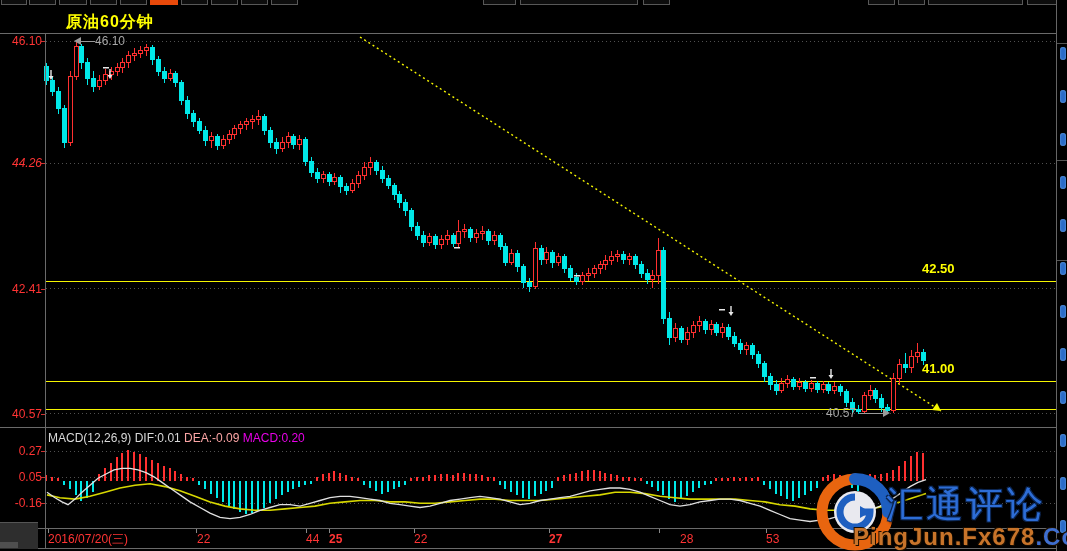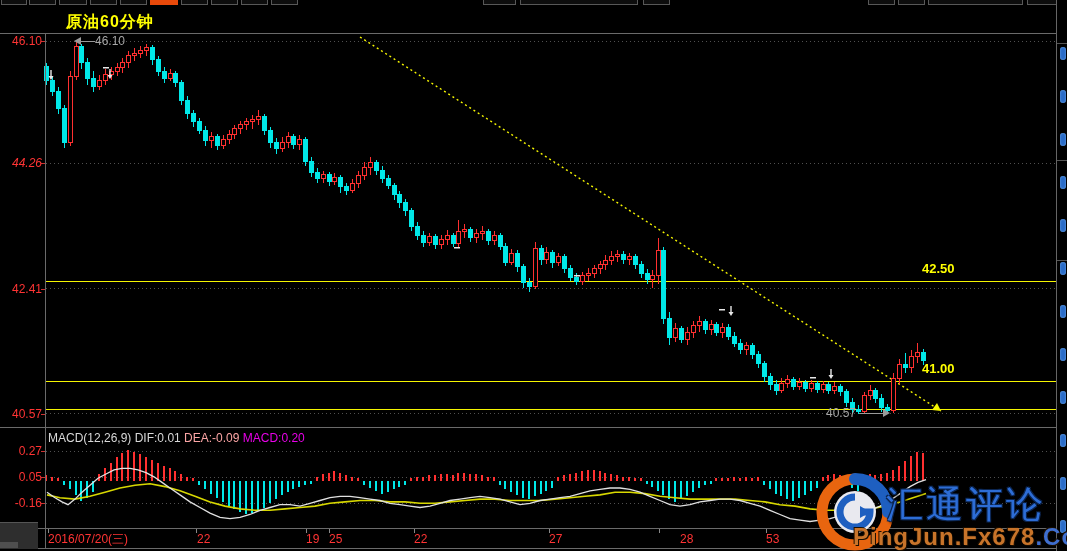--- a/index.html
+++ b/index.html
@@ -615,18 +615,18 @@
 
 <div class="tick-label" style="left: 2px; top: 35px;">46.10</div>
 <div class="tick-label" style="left: 2px; top: 157px; font-style: italic;">44.26</div>
 <div class="tick-label" style="left: 2px; top: 283px;">42.41</div>
 <div class="tick-label" style="left: 2px; top: 408px;">40.57</div>
 <div class="tick-label" style="left: 2px; top: 445px;">0.27</div>
 <div class="tick-label" style="left: 2px; top: 471px;">0.05</div>
 <div class="tick-label" style="left: 2px; top: 497px;">-0.16</div>
 <div class="date-label" style="left: 48px;">2016/07/20(三)</div>
 <div class="date-label" style="left: 189px; margin-left: 8px;">22</div>
-<div class="date-label" style="left: 306px;">19</div>
-<div class="date-label" style="left: 329px;">25</div>
+<div class="date-label" style="left: 306px;">44</div>
+<div class="date-label" style="left: 329px; font-weight: bold;">25</div>
 <div class="date-label" style="left: 414px;">22</div>
-<div class="date-label" style="left: 549px;">27</div>
+<div class="date-label" style="left: 549px; font-weight: bold;">27</div>
 <div class="date-label" style="left: 680px;">28</div>
 <div class="date-label" style="left: 766px;">53</div>
 
 </body></html>

